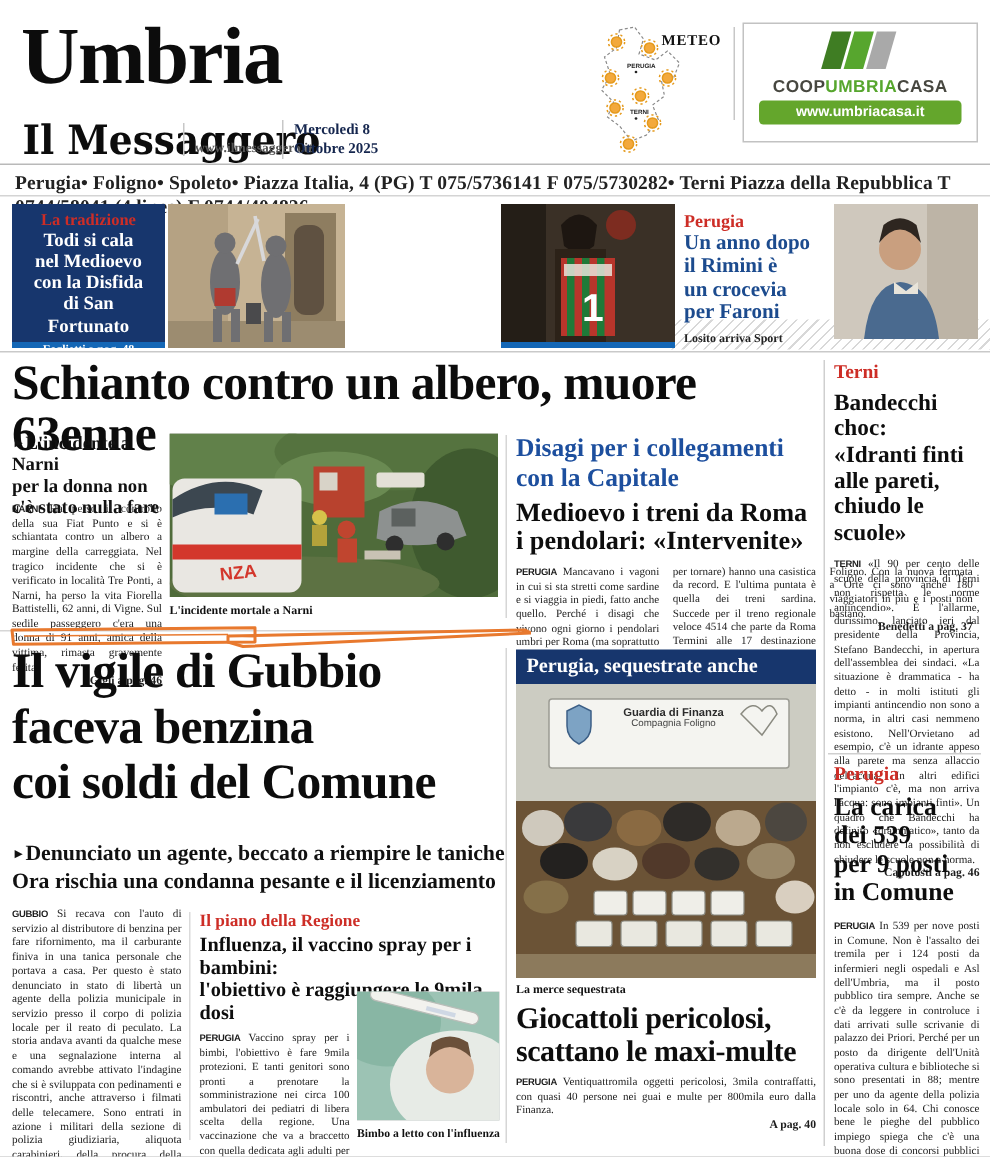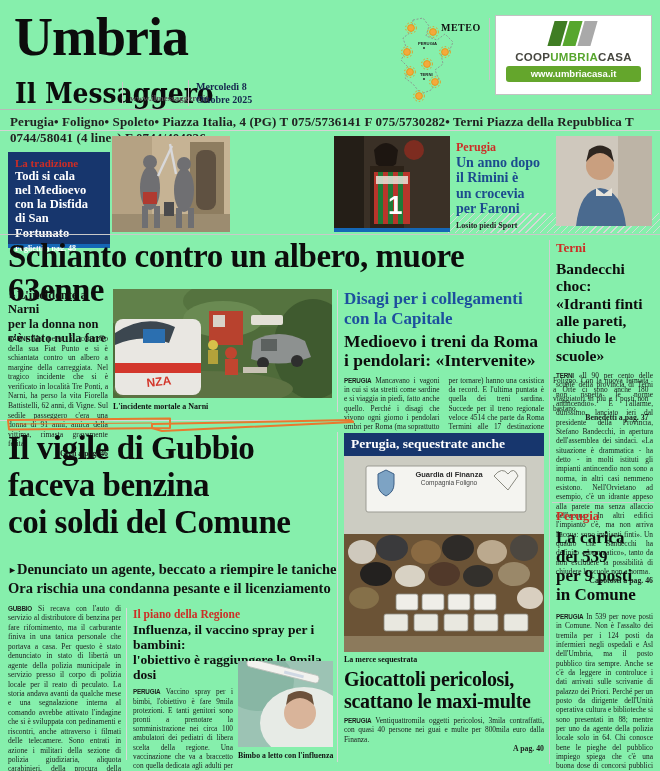--- a/index.html
+++ b/index.html
@@ -1,19 +1,19 @@
 <!DOCTYPE html>
 <html><head>
 <meta charset="utf-8">
 <style>
   * { margin:0; padding:0; box-sizing:border-box; }
   body { background:#777; font-family:"Liberation Serif", serif; }
   #page {
     position:relative; width:660px; height:771px; margin:0 auto;
-    background:#86efac; overflow:hidden; color:#1a1a1a;
+    background:#ffffff; overflow:hidden; color:#1a1a1a;
   }
   .abs { position:absolute; }
   .sans  { font-family:"Liberation Sans", sans-serif; }
 
   
   .region-title { font-size:54px; font-weight:bold; letter-spacing:-1px; color:#0c0c0c; }
   .brand-logo { font-family:"DejaVu Serif", serif; font-weight:bold; font-size:25px; color:#0c0c0c; transform:scaleY(1.08); transform-origin:left bottom; }
   .site-url { font-size:9px; color:#555; font-weight:bold; }
   .vline { width:1px; background:#c7c7c7; }
   .hline { height:1px; background:#b9b9b9; }
@@ -111,21 +111,21 @@
     </div>
     <div class="ad-btn sans" style="margin:3px 10px 0 10px;">www.umbriacasa.it</div>
   </div>
 
   <div class="abs hline" style="left:0; top:109px; width:660px;"></div>
   <div class="abs contacts" style="left:10px; top:114px; width:640px;">Perugia• Foligno• Spoleto• Piazza Italia, 4 (PG) T 075/5736141 F 075/5730282• Terni Piazza della Repubblica T 0744/58041 (4 linee) F 0744/404826</div>
   <div class="abs hline" style="left:0; top:130px; width:660px; background:#d4d4d4;"></div>
 
   <div class="abs hatch" style="left:446px; top:213px; width:214px; height:20px;"></div>
 
-  <div class="abs navy-box" style="left:8px; top:152px; width:102px; height:96px;">
+  <div class="abs navy-box" style="left:8px; top:136px; width:102px; height:96px;text-align:center;">
     <div class="kicker-red" style="font-size:11px;">La tradizione</div>
     <div class="teaser-lines">
       <div>Todi si cala</div>
       <div>nel Medioevo</div>
       <div>con la Disfida</div>
       <div>di San Fortunato</div>
     </div>
     <div class="teaser-byline">Foglietti a pag. 48</div>
   </div>
 
@@ -174,21 +174,21 @@
   </div>
 
   <div class="abs teaser-light" style="left:456px; top:140px; width:96px; height:92px;">
     <div class="kicker-red" style="font-size:12px;">Perugia</div>
     <div class="teaser-lines">
       <div>Un anno dopo</div>
       <div>il Rimini è</div>
       <div>un crocevia</div>
       <div>per Faroni</div>
     </div>
-    <div class="teaser-byline">Losito piedi Sport</div>
+    <div class="teaser-byline">Losito arriva Sport</div>
   </div>
 
   <div class="abs photo" style="left:556px; top:136px; width:96px; height:90px;">
     <svg width="96" height="90" viewBox="0 0 96 90">
       <rect width="96" height="90" fill="#cfc8bd"></rect>
       <rect x="62" y="0" width="34" height="90" fill="#bdb4a6"></rect>
       <circle cx="44" cy="30" r="14" fill="#c99f7f"></circle>
       <path d="M30,26 q14,-18 28,0 l-3,-12 q-11,-9 -22,0 Z" fill="#2e2620"></path>
       <path d="M20,90 q4,-36 24,-38 q22,2 26,38 Z" fill="#4a6a8f"></path>
       <path d="M40,52 l8,6 8,-6 v8 h-16 Z" fill="#e8e4da"></path>

